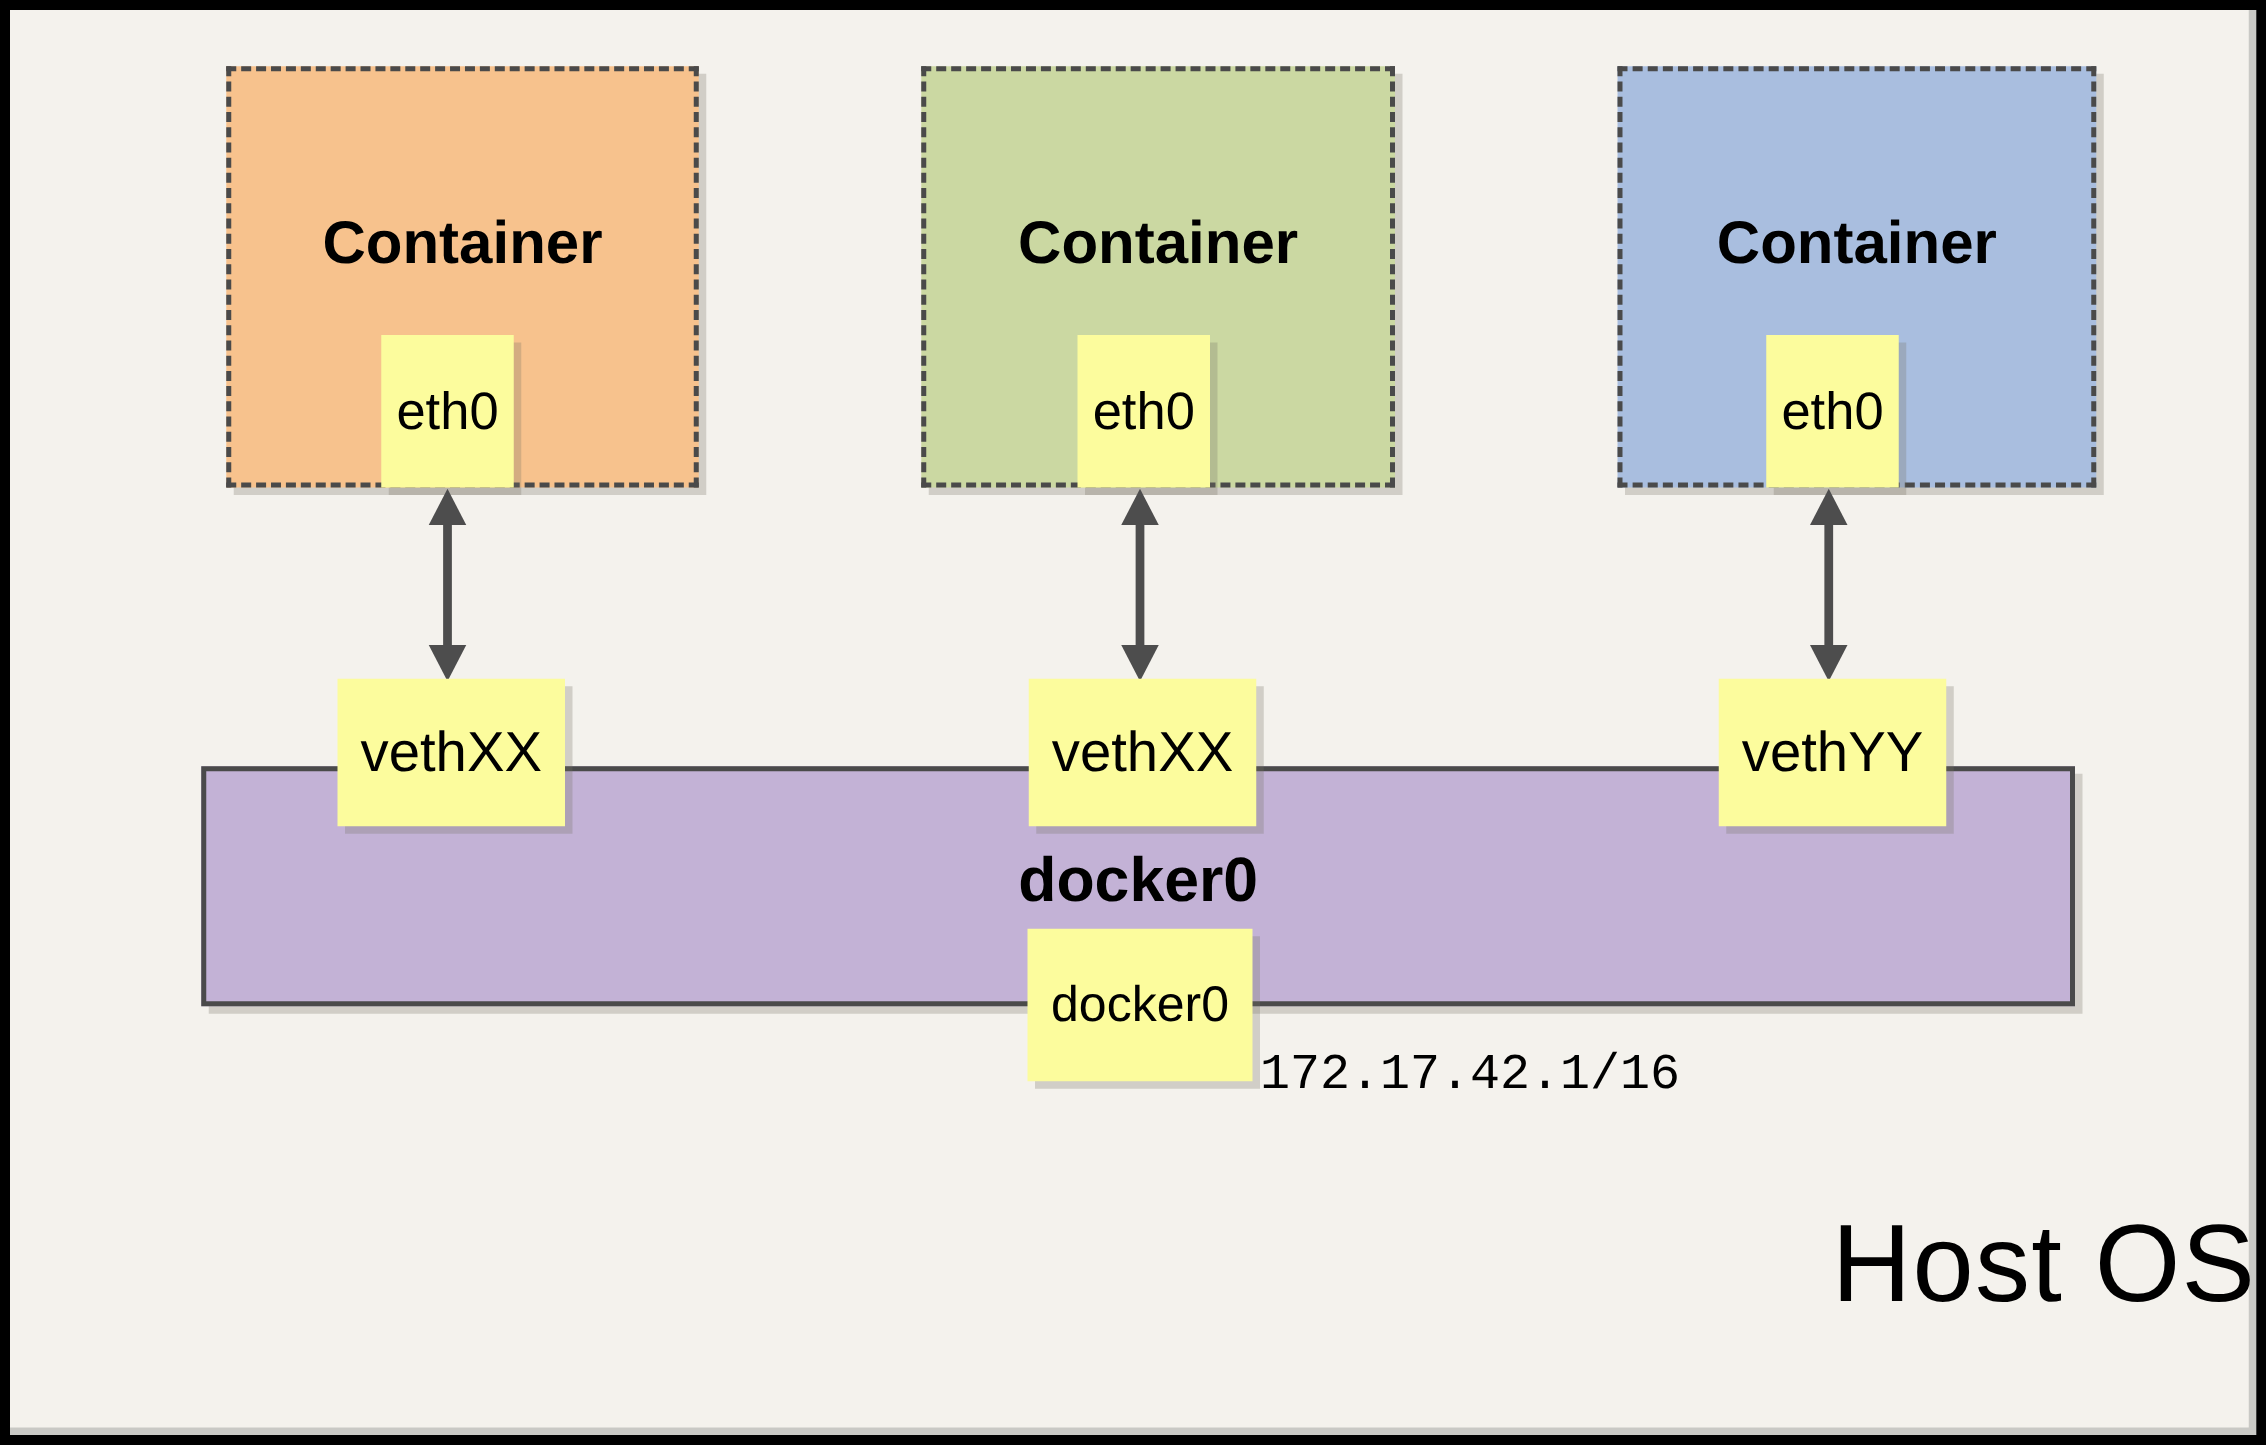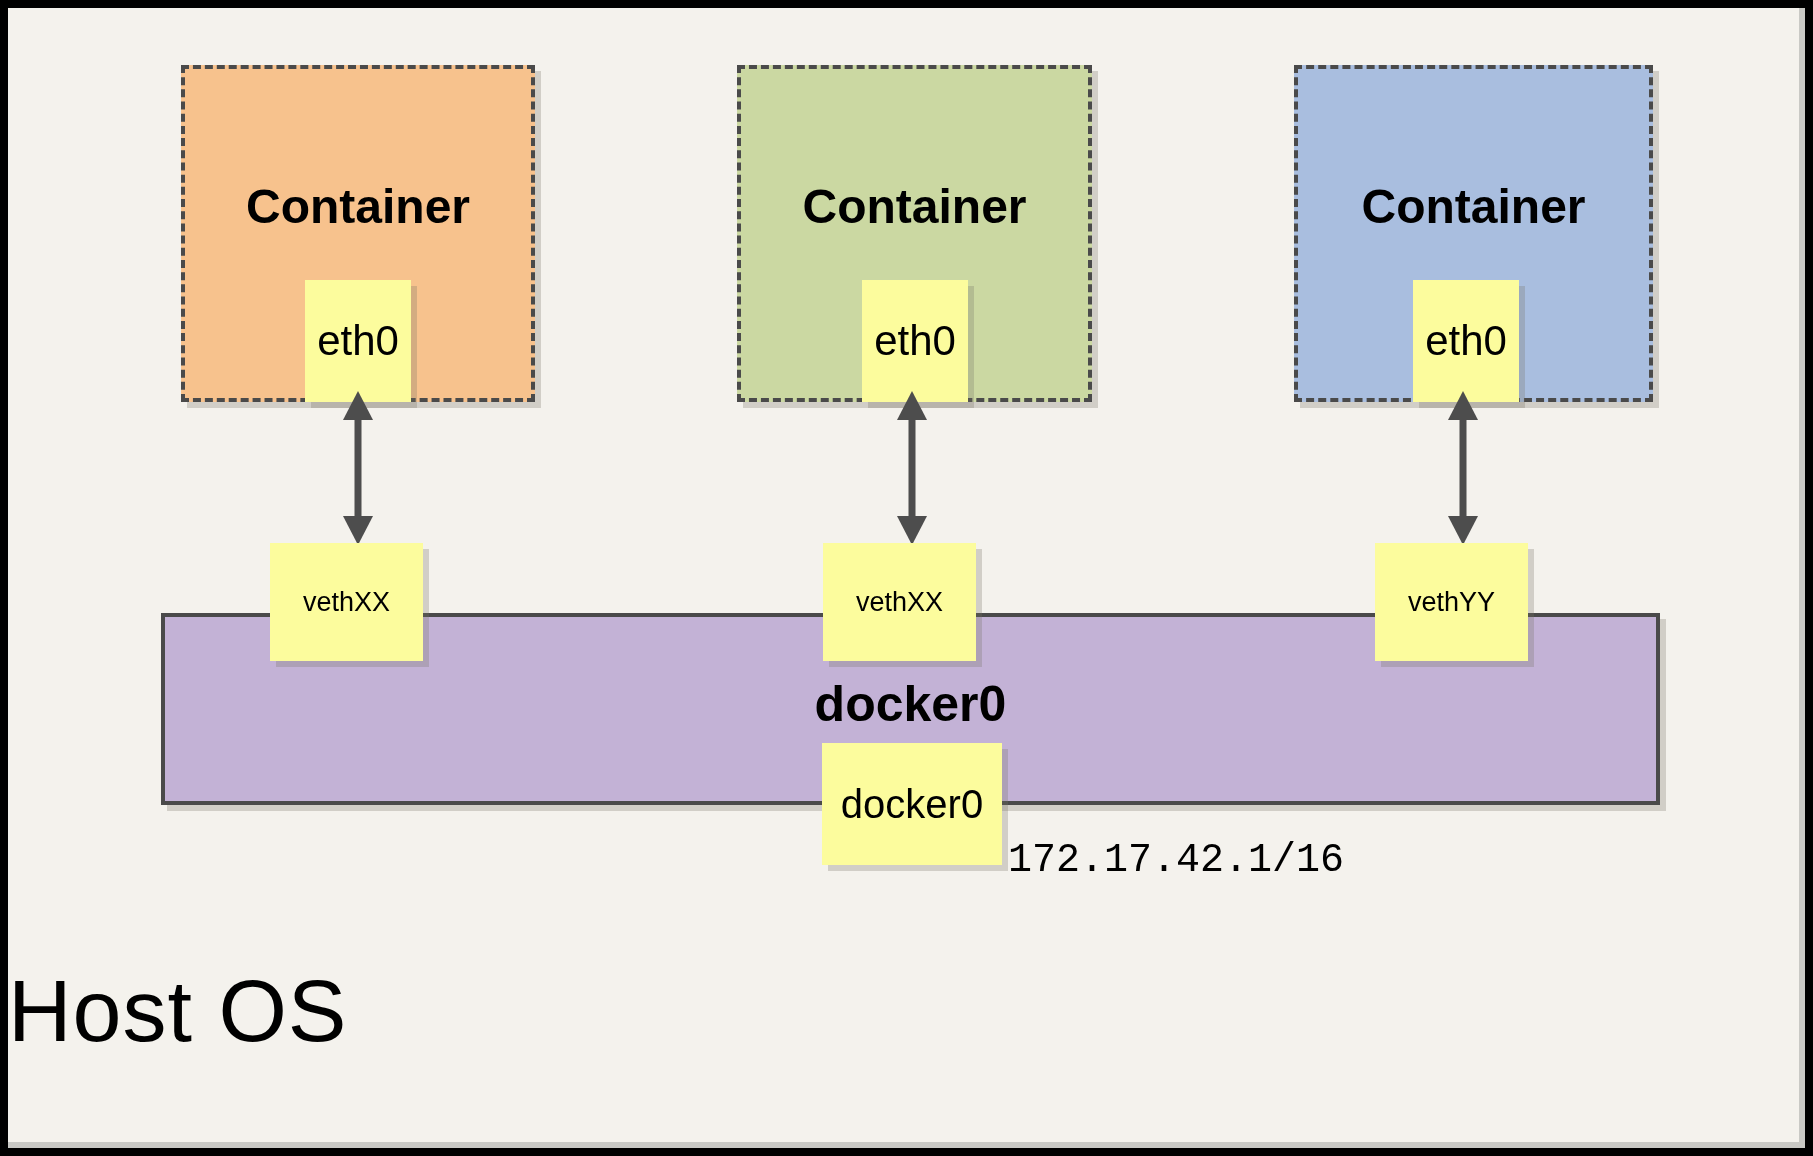--- a/index.html
+++ b/index.html
@@ -23,24 +23,25 @@
     top: 8px;
     width: 1797px;
     height: 1140px;
     background: #F4F2ED;
     box-shadow: inset -6px -6px 0 #C9C9C5;
   }
 
   
   .container-box {
     position: absolute;
-    top: 57px;
+    top: 45px;
     height: 329px; 
     border: 4px dashed #4A4A4A;
     box-shadow: 6px 6px 0 rgba(120, 115, 100, 0.28);
+    padding-left: 24px;
   }
   .container-box.c1 { left: 173px;  width: 346px; background: #F7C28D; }
   .container-box.c2 { left: 729px;  width: 347px; background: #CBD8A2; }
   .container-box.c3 { left: 1286px; width: 351px; background: #A9BEDF; }
 
   .container-label {
     position: absolute;
     top: 112px;
     left: 0;
     width: 100%;
@@ -77,23 +78,23 @@
     height: 156px;
   }
   .arrow.a1 { left: 333px; }
   .arrow.a2 { left: 887px; }
   .arrow.a3 { left: 1438px; }
 
   
   .veth-box {
     position: absolute;
     top: 535px;
-    width: 153px;
+    width: 182px;
     height: 118px;
-    font-size: 27px;
+    font-size: 45px;
     z-index: 3;
   }
   .veth-box.v1 { left: 262px; }
   .veth-box.v2 { left: 815px; }
   .veth-box.v3 { left: 1367px; }
 
   
   .bridge-bar {
     position: absolute;
     left: 153px;
@@ -133,21 +134,21 @@
     z-index: 2;
     font-family: Liberation Mono, monospace;
   }
 
   
   .host-title {
     position: absolute;
     left: 0;
     top: 952px;
     width: 100%;
-    text-align: left;
+    text-align: right;
     font-size: 88px;
     font-weight: normal;
     letter-spacing: 1px;
   }
 </style>
 </head>
 <body>
 
 <div id="stage">
   <div id="canvas">

